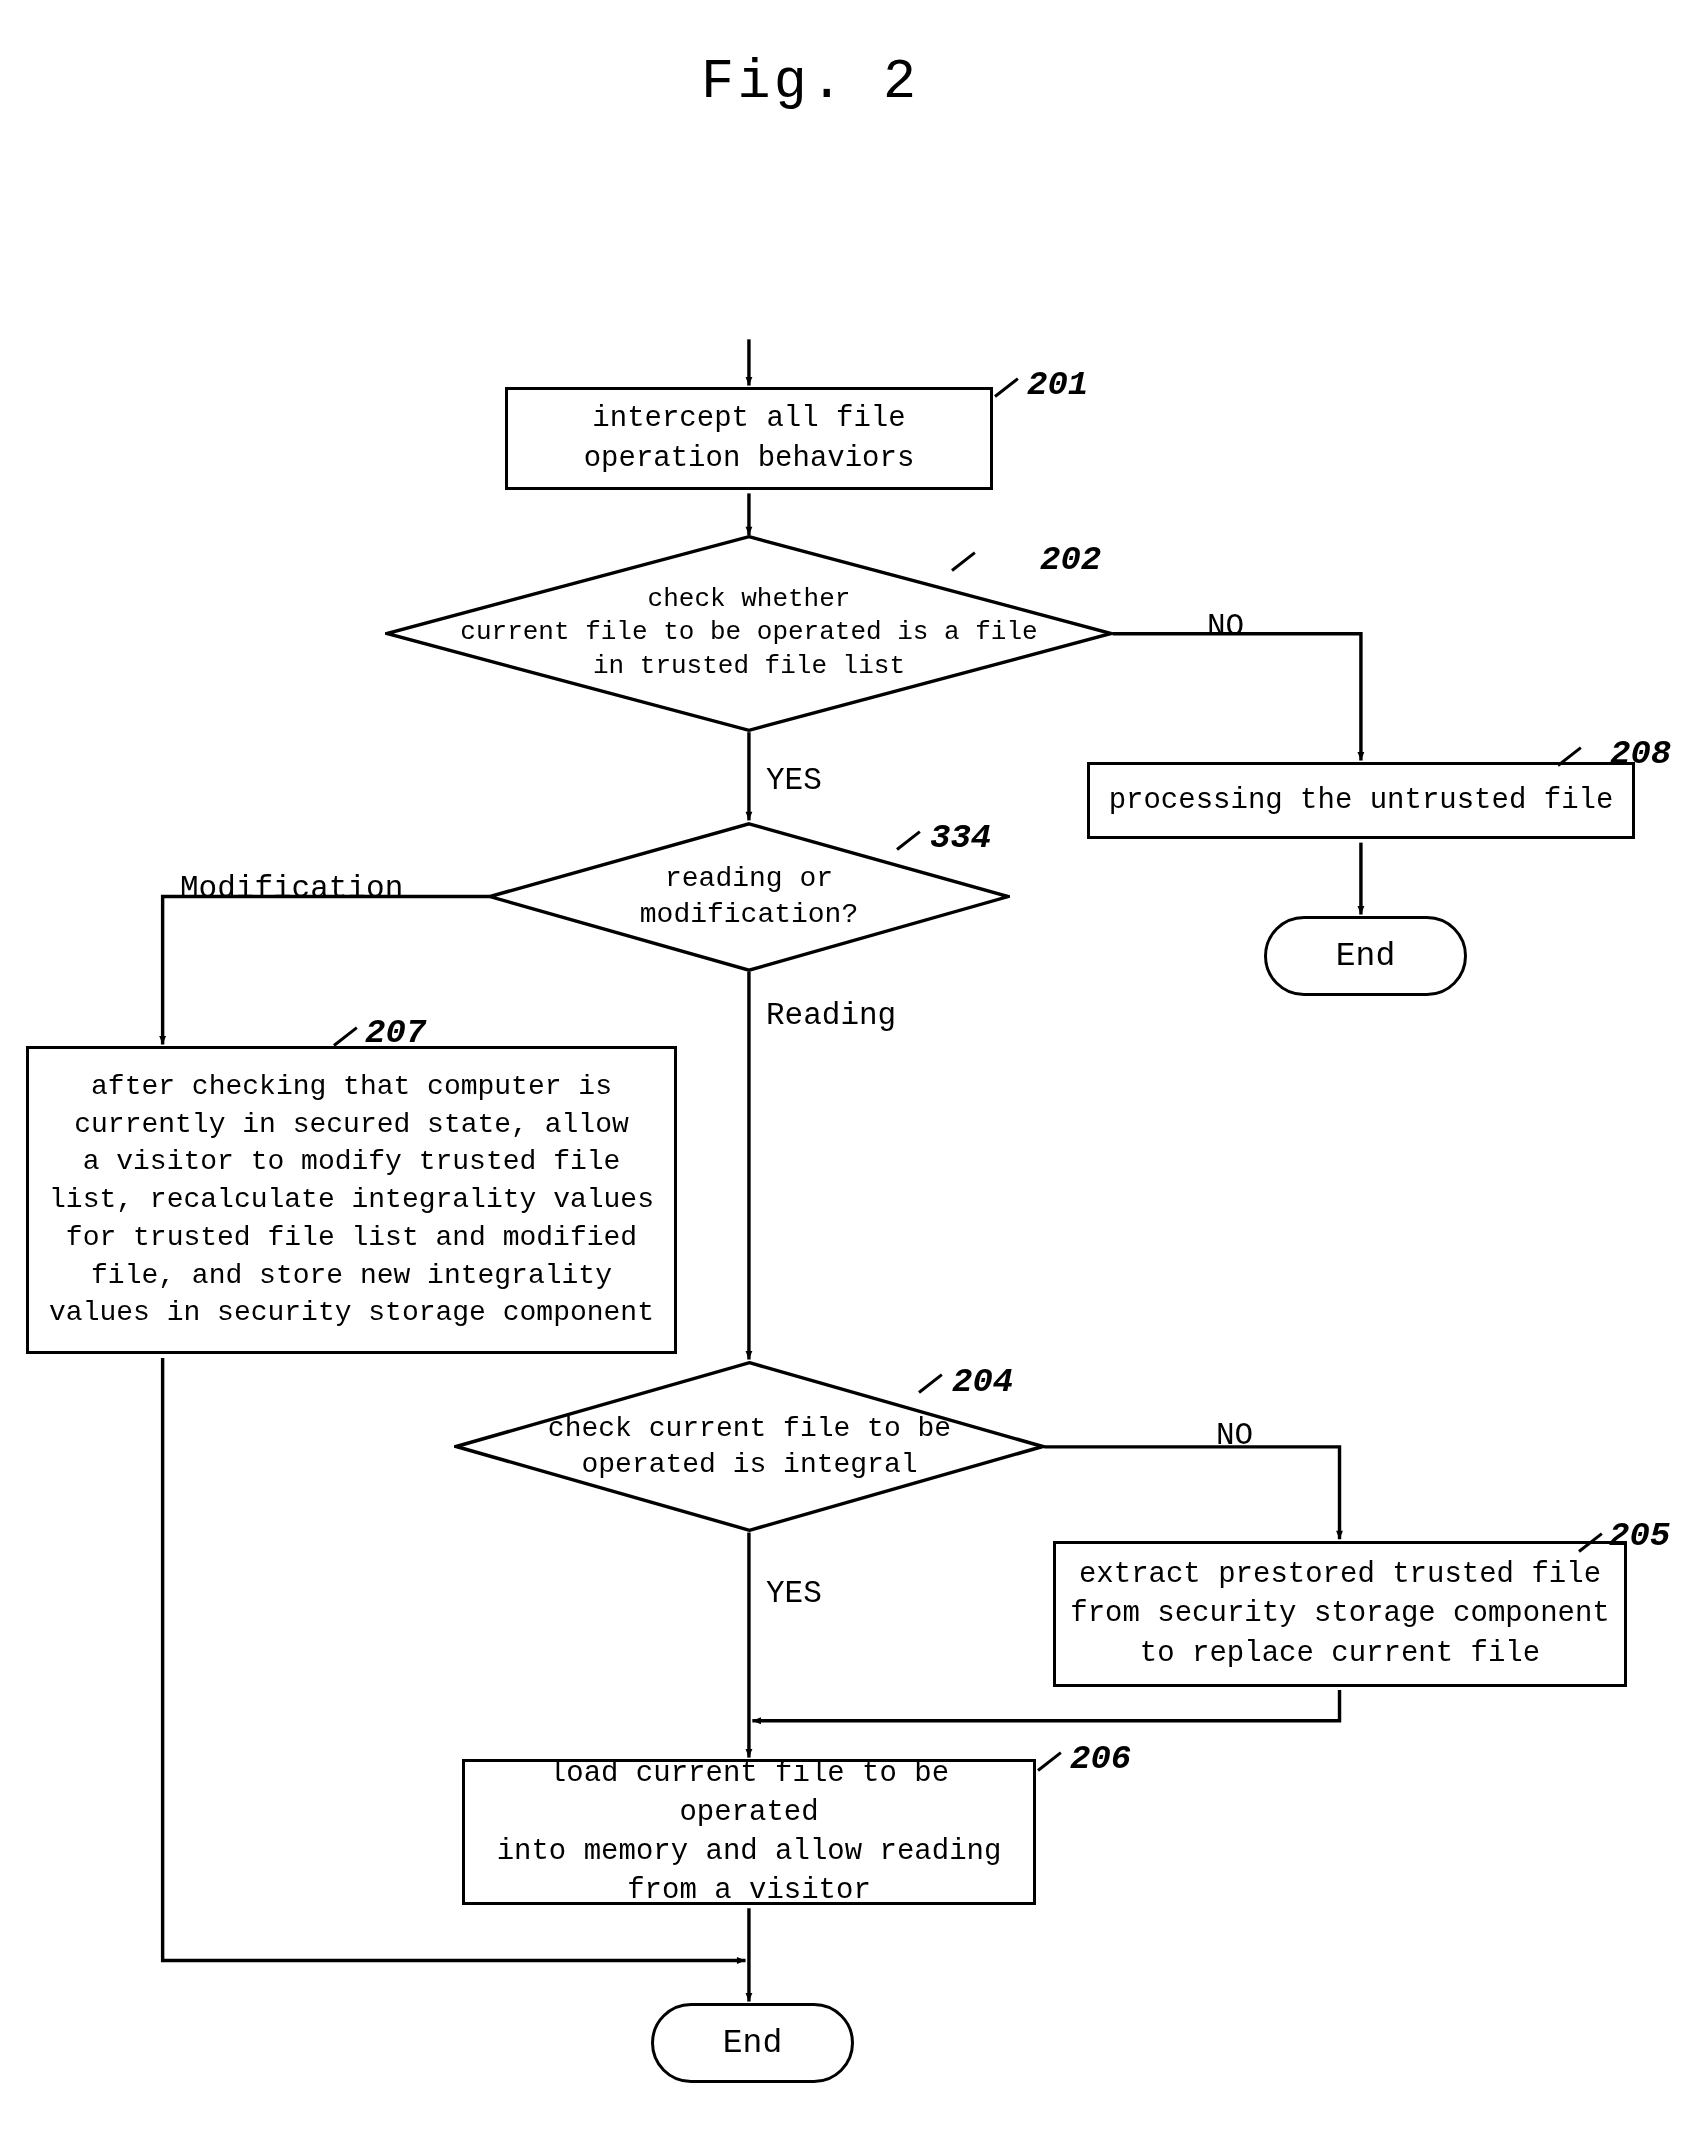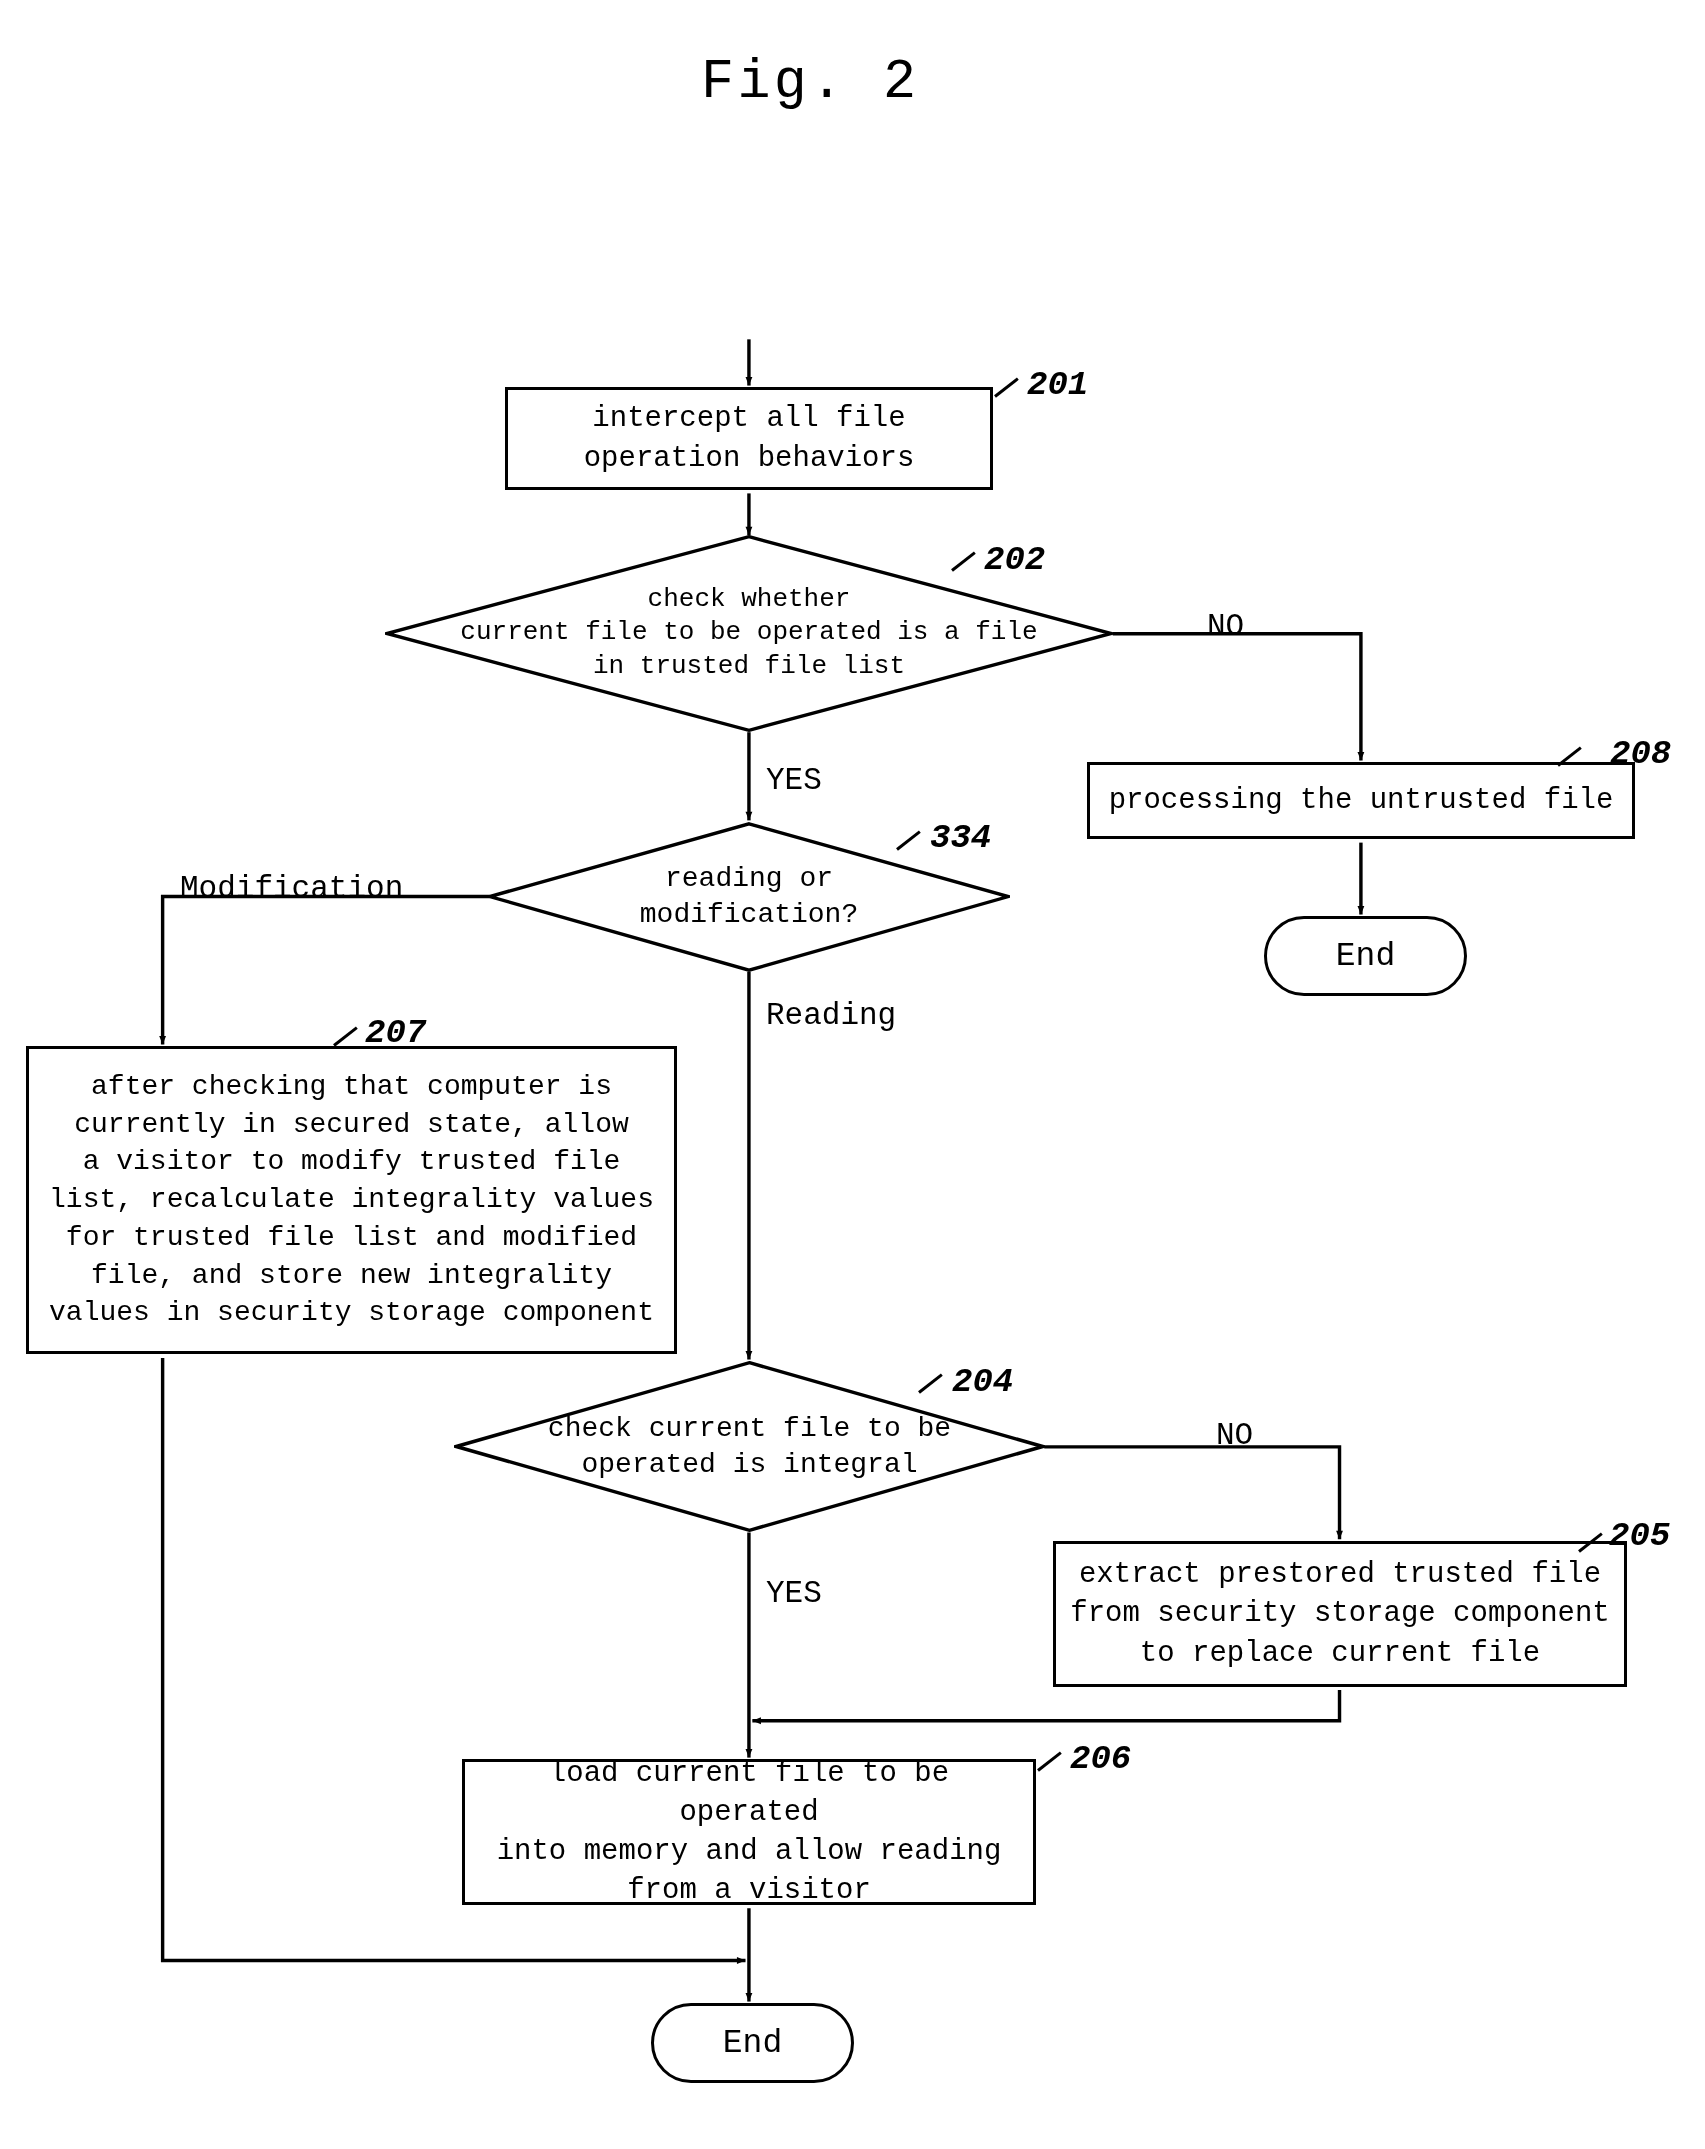--- a/index.html
+++ b/index.html
@@ -152,21 +152,21 @@
   <div class="edge-label" style="left:766px; top:745px;">YES</div>
   <div class="edge-label" style="left:180px; top:853px;">Modification</div>
   <div class="edge-label" style="left:766px; top:980px;">Reading</div>
   <div class="edge-label" style="left:1216px; top:1400px;">NO</div>
   <div class="edge-label" style="left:766px; top:1558px;">YES</div>
 
   <div class="ref-tick" style="left:995px; top:395px; transform: rotate(-38deg);"></div>
   <div class="ref-label" style="left:1027px; top:366px;">201</div>
 
   <div class="ref-tick" style="left:952px; top:569px; transform: rotate(-38deg);"></div>
-  <div class="ref-label" style="left:984px; top:541px;">202</div>
+  <div class="ref-label" style="left:1040px; top:541px;">202</div>
 
   <div class="ref-tick" style="left:897px; top:848px; transform: rotate(-38deg);"></div>
   <div class="ref-label" style="left:930px; top:819px;">334</div>
 
   <div class="ref-tick" style="left:919px; top:1391px; transform: rotate(-38deg);"></div>
   <div class="ref-label" style="left:952px; top:1363px;">204</div>
 
   <div class="ref-tick" style="left:1579px; top:1550px; transform: rotate(-38deg);"></div>
   <div class="ref-label" style="left:1609px; top:1517px;">205</div>
 

